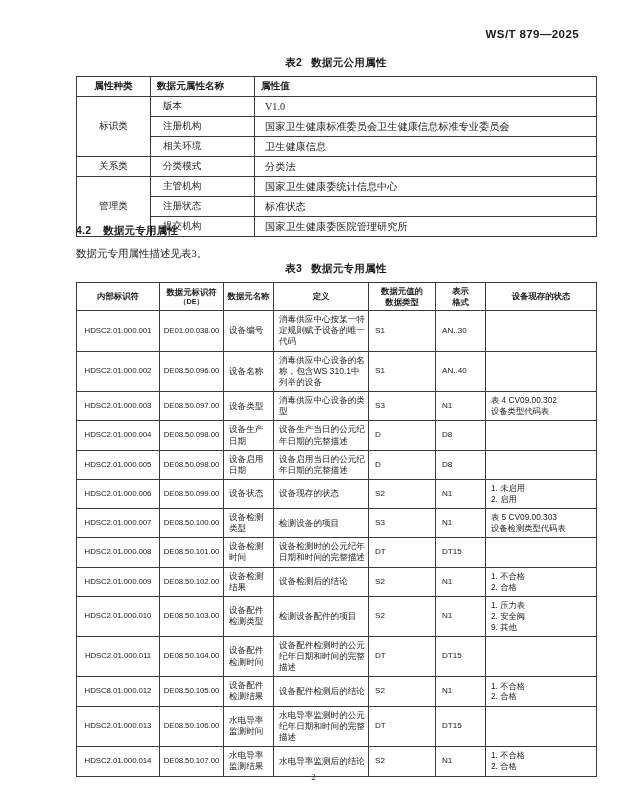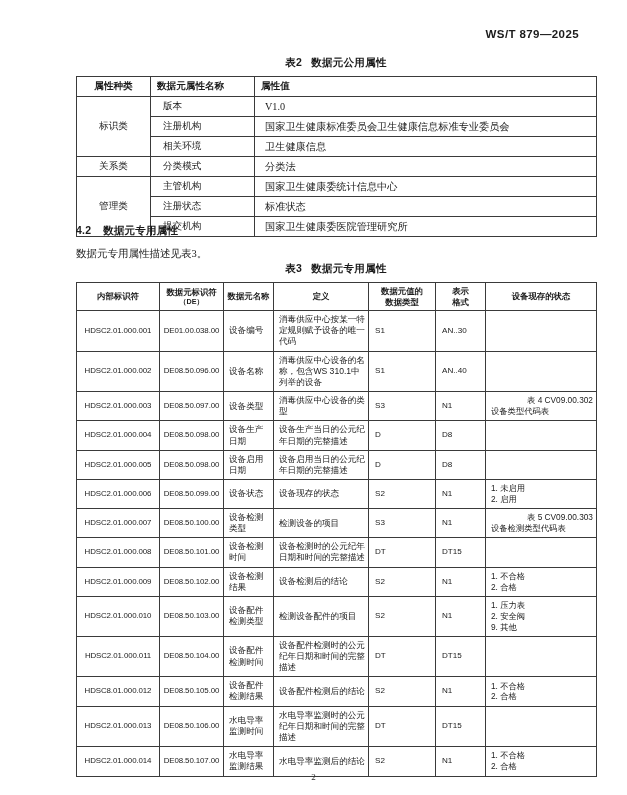--- a/index.html
+++ b/index.html
@@ -171,21 +171,21 @@
     font-weight: normal;
   }
   .t3 td.c-allow {
     font-family: "Liberation Sans", "DejaVu Sans", sans-serif;
     font-size: 8.3px;
     text-align: left;
     padding-left: 5px;
     line-height: 1.32;
   }
   .t3 td.c-allow .ln { display: block; white-space: nowrap; }
-  .t3 td.c-allow .ln.wrap { white-space: normal; text-align: right; }
+  .t3 td.c-allow .ln.wrap { white-space: normal; }
 
   
   .page-number {
     position: absolute;
     left: 0;
     right: 0;
     top: 772px;
     text-align: center;
     font-family: "Liberation Serif", "DejaVu Serif", serif;
     font-size: 9px;

